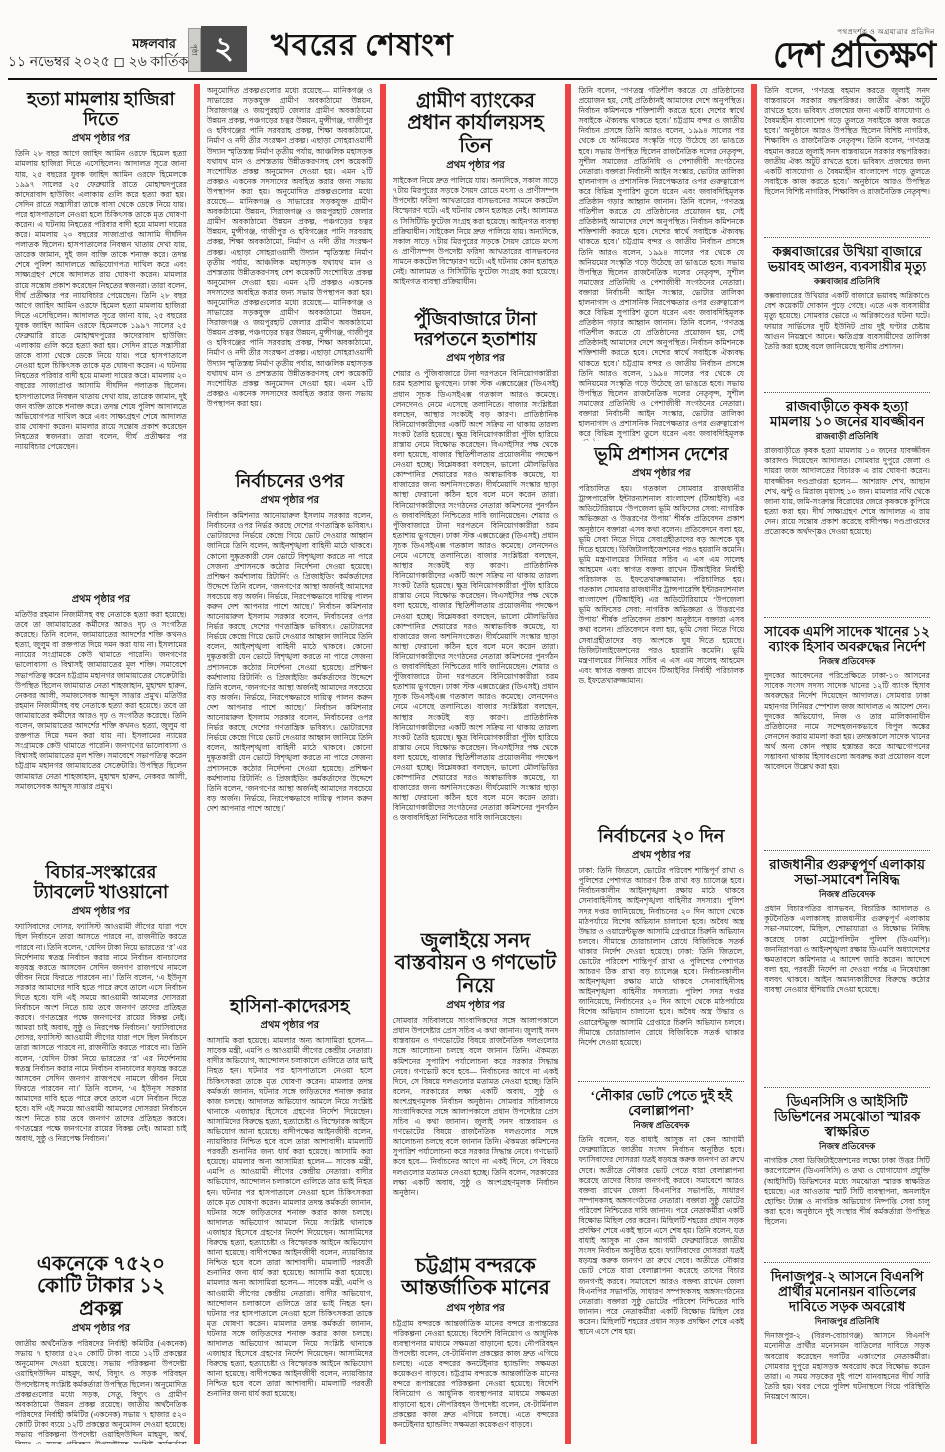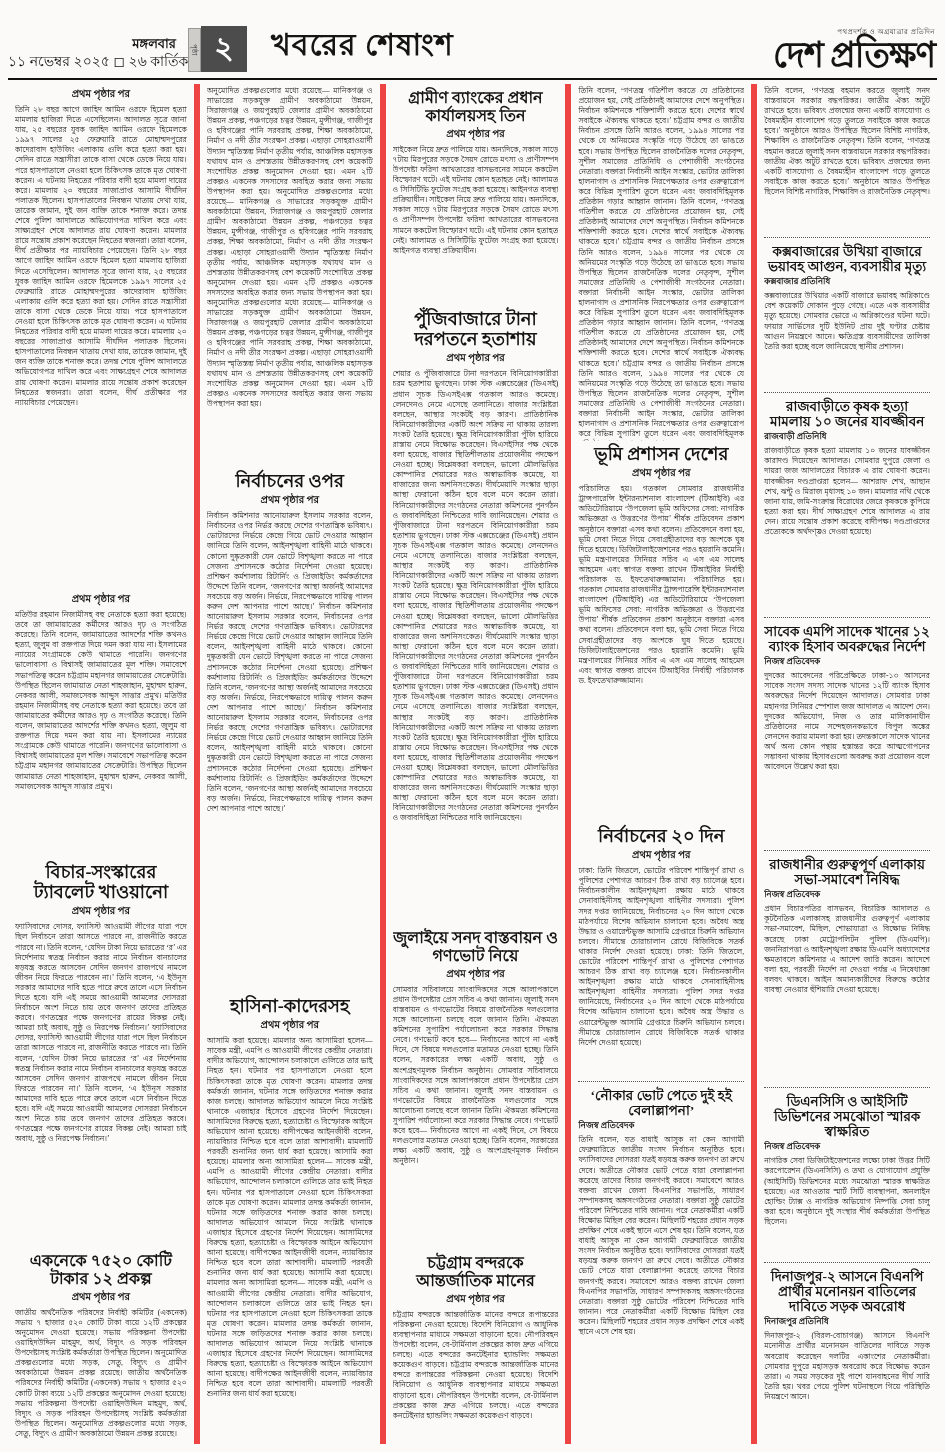--- a/index.html
+++ b/index.html
@@ -23,24 +23,24 @@
   .logo { font-size:34px; font-weight:900; letter-spacing:-1px; line-height:1; transform:scaleY(1.05); }
 
   
   .cols { display:flex; height:1360px; margin-top:4px; }
   .col { width:185.8px; padding:2px 7px 0; overflow:hidden; display:flex; flex-direction:column; }
   .col + .col { border-left:6px solid #ef4444; }
 
   .article { overflow:hidden; flex:0 0 auto; display:flex; flex-direction:column; }
   .article .hl { font-weight:bold; text-align:center; line-height:1.12; padding:3px 0 1px; }
   .hl-lg { font-size:18px; }
-  .hl-md { font-size:16px; }
+  .hl-md { font-size:20px; }
   .hl-sm { font-size:13.5px; }
   .kicker { font-size:10px; font-weight:bold; text-align:center; padding-bottom:2px; }
-  .byline { font-size:8.5px; font-weight:bold; text-align:left; padding-bottom:2px; }
+  .byline { font-size:8.5px; font-weight:bold; text-align:center; padding-bottom:2px; }
   .body-text { font-size:7.6px; line-height:10.1px; text-align:justify; overflow:hidden; flex:1 1 auto;
                word-break:break-word; }
   .dotted-top { border-top:1px dotted #555; margin-top:3px; padding-top:3px; }
 </style>
 </head>
 <body>
 
 <div class="page">
 
   <div class="masthead">
@@ -56,20 +56,21 @@
     <div class="logo-block">
       <div class="logo-tagline">পথপ্রদর্শক ও অগ্রযাত্রার প্রতিদিন</div>
       <div class="logo">দেশ প্রতিক্ষণ</div>
     </div>
   </div>
 
   <div class="cols">
 
     <div class="col">
       <div class="article" style="height:505px">
+        <div class="hl hl-lg">হত্যা মামলায় হাজিরা দিতে</div>
         <div class="kicker">প্রথম পৃষ্ঠার পর</div>
         <div class="body-text">তিনি ২৮ বছর আগে জাহিদ আমিন ওরফে হিমেল হত্যা মামলায় হাজিরা দিতে এসেছিলেন। আদালত সূত্রে জানা যায়, ২৫ বছরের যুবক জাহিদ আমিন ওরফে হিমেলকে ১৯৯৭ সালের ২৫ ফেব্রুয়ারি রাতে মোহাম্মদপুরের কাদেরাবাদ হাউজিং এলাকায় গুলি করে হত্যা করা হয়। সেদিন রাতে সন্ত্রাসীরা তাকে বাসা থেকে ডেকে নিয়ে যায়। পরে হাসপাতালে নেওয়া হলে চিকিৎসক তাকে মৃত ঘোষণা করেন। এ ঘটনায় নিহতের পরিবার বাদী হয়ে মামলা দায়ের করে। মামলায় ২০ বছরের সাজাপ্রাপ্ত আসামি দীর্ঘদিন পলাতক ছিলেন। হাসপাতালের নিবন্ধন খাতায় দেখা যায়, তারেক জামান, দুই জন ব্যক্তি তাকে শনাক্ত করে। তদন্ত শেষে পুলিশ আদালতে অভিযোগপত্র দাখিল করে এবং সাক্ষ্যগ্রহণ শেষে আদালত রায় ঘোষণা করেন। মামলার রায়ে সন্তোষ প্রকাশ করেছেন নিহতের স্বজনরা। তারা বলেন, দীর্ঘ প্রতীক্ষার পর ন্যায়বিচার পেয়েছেন। তিনি ২৮ বছর আগে জাহিদ আমিন ওরফে হিমেল হত্যা মামলায় হাজিরা দিতে এসেছিলেন। আদালত সূত্রে জানা যায়, ২৫ বছরের যুবক জাহিদ আমিন ওরফে হিমেলকে ১৯৯৭ সালের ২৫ ফেব্রুয়ারি রাতে মোহাম্মদপুরের কাদেরাবাদ হাউজিং এলাকায় গুলি করে হত্যা করা হয়। সেদিন রাতে সন্ত্রাসীরা তাকে বাসা থেকে ডেকে নিয়ে যায়। পরে হাসপাতালে নেওয়া হলে চিকিৎসক তাকে মৃত ঘোষণা করেন। এ ঘটনায় নিহতের পরিবার বাদী হয়ে মামলা দায়ের করে। মামলায় ২০ বছরের সাজাপ্রাপ্ত আসামি দীর্ঘদিন পলাতক ছিলেন। হাসপাতালের নিবন্ধন খাতায় দেখা যায়, তারেক জামান, দুই জন ব্যক্তি তাকে শনাক্ত করে। তদন্ত শেষে পুলিশ আদালতে অভিযোগপত্র দাখিল করে এবং সাক্ষ্যগ্রহণ শেষে আদালত রায় ঘোষণা করেন। মামলার রায়ে সন্তোষ প্রকাশ করেছেন নিহতের স্বজনরা। তারা বলেন, দীর্ঘ প্রতীক্ষার পর ন্যায়বিচার পেয়েছেন।</div>
       </div>
       <div class="article" style="height:268px">
         <div class="kicker">প্রথম পৃষ্ঠার পর</div>
         <div class="body-text">মতিউর রহমান নিজামীসহ বহু নেতাকে হত্যা করা হয়েছে। তবে তা জামায়াতের কর্মীদের আরও দৃঢ় ও সংগঠিত করেছে। তিনি বলেন, জামায়াতের আদর্শের শক্তি কখনও হত্যা, জুলুম বা রক্তপাত দিয়ে দমন করা যায় না। ইসলামের ন্যায়ের সংগ্রামকে কেউ থামাতে পারেনি। জনগণের ভালোবাসা ও বিশ্বাসই জামায়াতের মূল শক্তি। সমাবেশে সভাপতিত্ব করেন চট্টগ্রাম মহানগর জামায়াতের সেক্রেটারি। উপস্থিত ছিলেন জামায়াত নেতা শাহজাহান, মুহাম্মদ হারুন, নেকবর আলী, সমাজসেবক আব্দুস সাত্তার প্রমুখ। মতিউর রহমান নিজামীসহ বহু নেতাকে হত্যা করা হয়েছে। তবে তা জামায়াতের কর্মীদের আরও দৃঢ় ও সংগঠিত করেছে। তিনি বলেন, জামায়াতের আদর্শের শক্তি কখনও হত্যা, জুলুম বা রক্তপাত দিয়ে দমন করা যায় না। ইসলামের ন্যায়ের সংগ্রামকে কেউ থামাতে পারেনি। জনগণের ভালোবাসা ও বিশ্বাসই জামায়াতের মূল শক্তি। সমাবেশে সভাপতিত্ব করেন চট্টগ্রাম মহানগর জামায়াতের সেক্রেটারি। উপস্থিত ছিলেন জামায়াত নেতা শাহজাহান, মুহাম্মদ হারুন, নেকবর আলী, সমাজসেবক আব্দুস সাত্তার প্রমুখ।</div>
       </div>
       <div class="article" style="height:390px">
         <div class="hl hl-lg">বিচার-সংস্কারের ট্যাবলেট খাওয়ানো</div>
         <div class="kicker">প্রথম পৃষ্ঠার পর</div>

